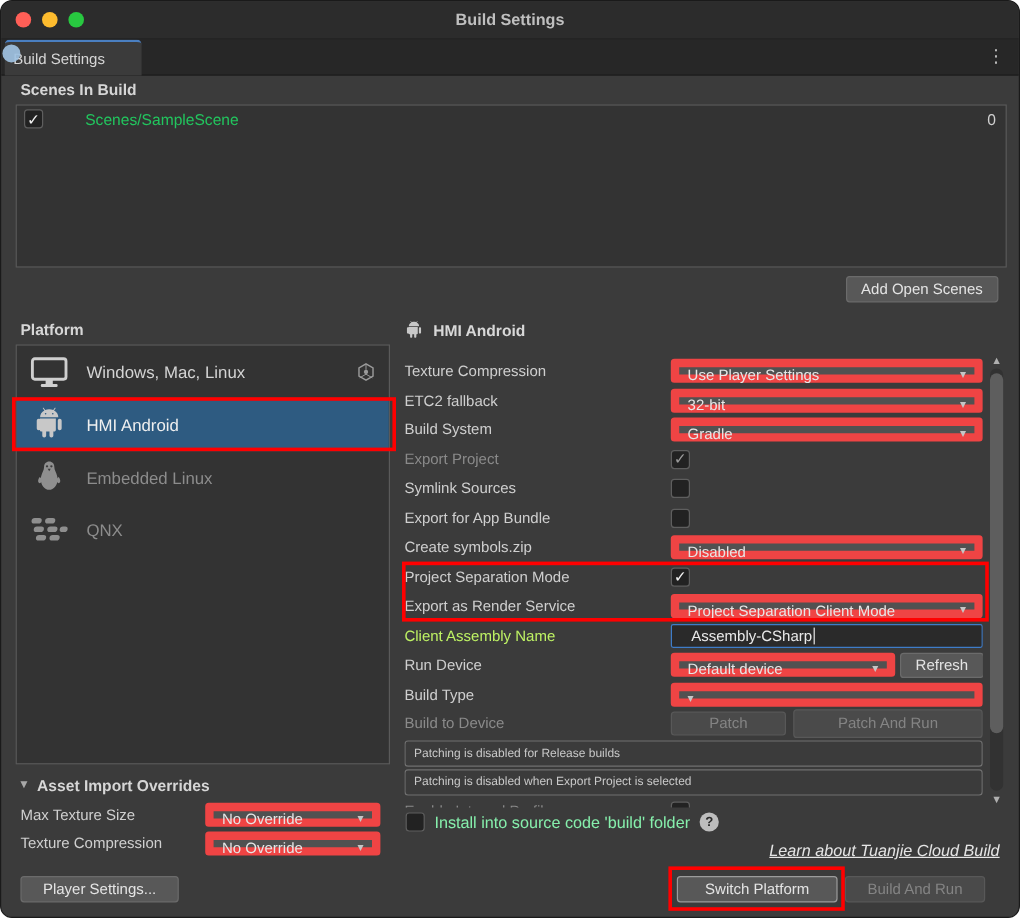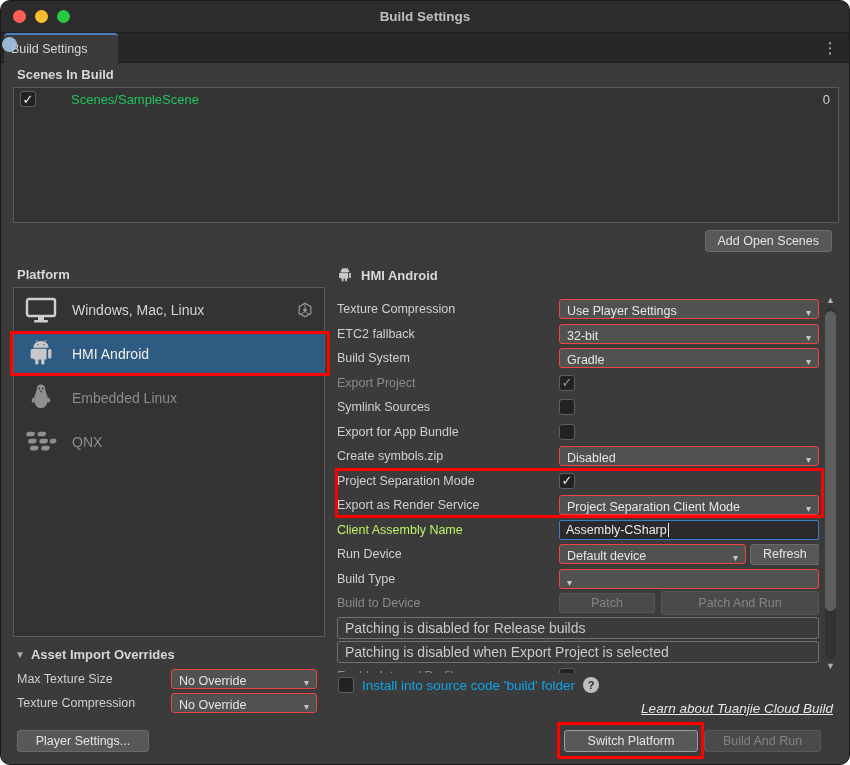--- a/index.html
+++ b/index.html
@@ -59,44 +59,44 @@
   .picon { width:34px; height:32px; display:flex; align-items:center; justify-content:center; }
   
   .panel-head { position:absolute; left:336px; top:266px; display:flex;
     align-items:center; gap:8px; font-weight:bold; font-size:13px; color:#D8D8D8; }
   .settings { position:absolute; left:336px; top:296px; width:482px; height:376px;
     overflow:hidden; }
   .srow { height:24.5px; display:flex; align-items:center; }
   .rlabel { width:222px; flex:0 0 222px; color:#CFCFCF; font-size:12.5px; }
   .rlabel.dim { color:#8A8A8A; }
   .rlabel.blue { color:#bef264; }
-  .dd { flex:1; height:20px; background:#515151; border:1px solid #ef4444;
-    border-radius:3px; display:flex; align-items:flex-end; padding:0 7px;
+  .dd { flex:1; height:20px; background:#515151; border:7px solid #ef4444;
+    border-radius:3px; display:flex; align-items:flex-start; padding:0 7px;
     color:#E6E6E6; font-size:12.5px; }
   .dd-text { flex:1; white-space:nowrap; overflow:hidden; }
   .dd-arrow { color:#C6C6C6; font-size:10px; }
   .text-input { flex:1; height:20px; background:#2A2A2A; border:1px solid #3E7CC8;
-    border-radius:2px; display:flex; align-items:center; padding:0 6px;
+    border-radius:2px; display:flex; align-items:center; padding:0 16px;
     color:#EAEAEA; font-size:12.5px; }
   .caret { width:1px; height:14px; background:#E6E6E6; margin-left:1px; }
   .helpbox { height:22px; border:1px solid #707070; border-radius:3px;
     display:flex; align-items:center; padding:0 7px; color:#C9C9C9;
-    font-size:14px; margin:1.5px 0; }
+    font-size:10px; margin:1.5px 0; }
   
   .scrollbar { position:absolute; left:822px; top:292px; width:15px; height:380px; }
   .scroll-arrow { position:absolute; left:0; width:15px; height:14px; color:#AFAFAF;
     font-size:9px; text-align:center; line-height:14px; }
   .scroll-track { position:absolute; left:2px; top:14px; width:11px; height:352px;
     background:#323232; border-radius:6px; }
   .scroll-thumb { position:absolute; left:2px; top:18px; width:11px; height:300px;
     background:#5E5E5E; border-radius:6px; }
   
   .install-row { position:absolute; left:337px; top:676px; display:flex;
     align-items:center; gap:8px; }
-  .install-label { color:#0ea5e9; font-size:13.5px;text-align:center; }
+  .install-label { color:#86efac; font-size:13.5px;text-align:center; }
   .help-icon { width:16px; height:16px; border-radius:50%; background:#BDBDBD;
     color:#2B2B2B; font-size:11px; font-weight:bold; display:flex;
     align-items:center; justify-content:center; }
   .cloud-link { position:absolute; right:16px; top:700px; color:#e5e5e5;
     font-size:13.5px; text-decoration:underline;font-style:italic; }
   .foldout { position:absolute; left:14px; top:646px; display:flex;
     align-items:center; gap:6px; font-weight:bold; font-size:13px; color:#D6D6D6; }
   .fold-tri { color:#A8A8A8; font-size:10px; }
   .override-row { position:absolute; display:flex; align-items:center; }
   .override-row .rlabel { width:154px; flex:0 0 154px; }

